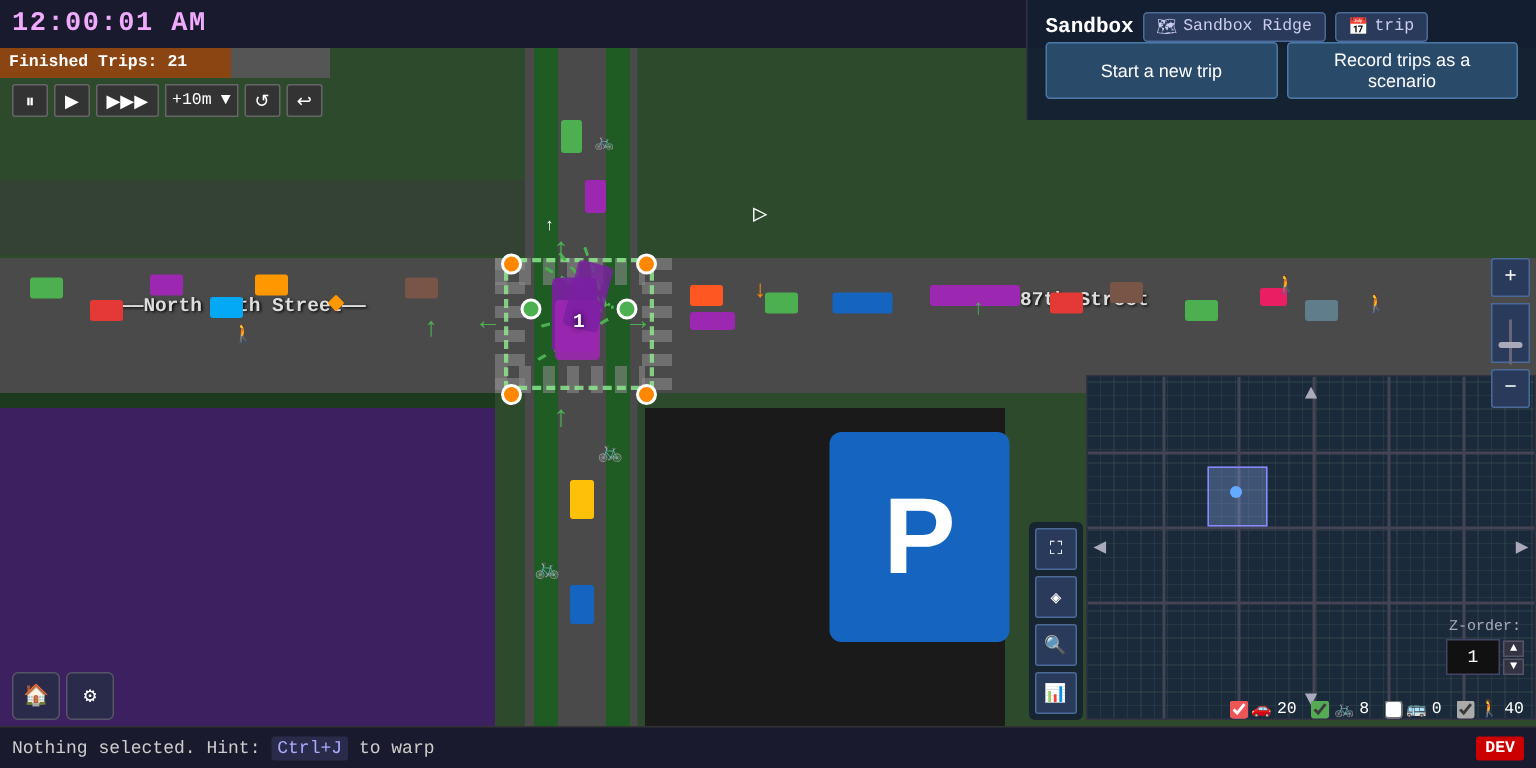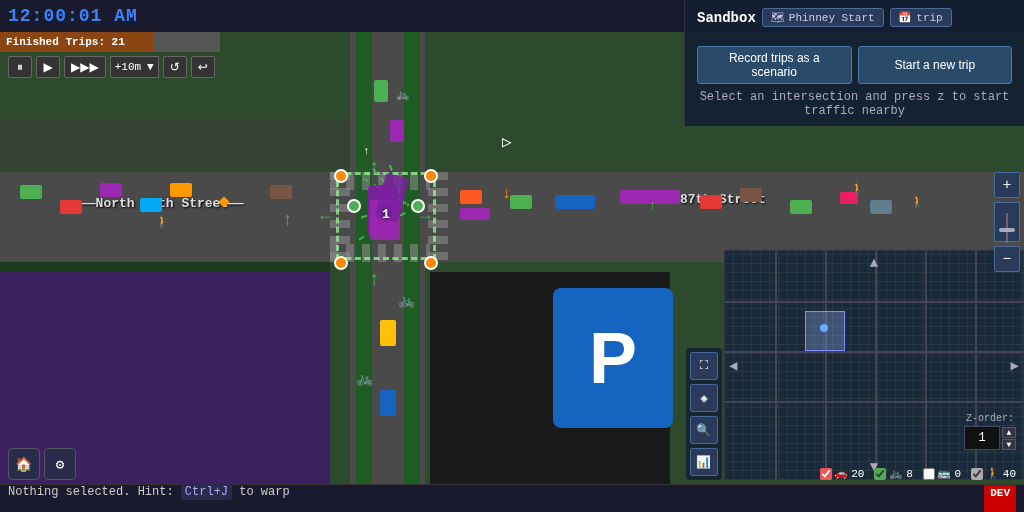--- a/index.html
+++ b/index.html
@@ -93,21 +93,21 @@
       background: #1a1a2e;
       display: flex;
       align-items: center;
       padding: 0 8px;
       z-index: 100;
     }
 
     #clock {
       font-size: 18px;
       font-weight: bold;
-      color: #3b82f6;
+      color: #f0abfc;
       letter-spacing: 1px;
     }
 
     
     #finished-trips {
       position: absolute;
       top: 32px;
       left: 0;
       background: linear-gradient(to right, #8b4513 0%, #8b4513 70%, #555 70%);
       height: 20px;
@@ -172,21 +172,21 @@
       background: rgba(20, 30, 50, 0.92);
       padding: 8px 12px;
       z-index: 100;
       border-left: 1px solid #334;
     }
 
     #sandbox-row {
       display: flex;
       align-items: center;
       gap: 6px;
-      margin-bottom: 19px;
+      margin-bottom: 0;
     }
 
     #sandbox-label {
       font-size: 14px;
       font-weight: bold;
       color: #fff;
     }
 
     .sandbox-tag {
       background: #2a3a5a;
@@ -239,20 +239,21 @@
 
     
     #bottom-bar {
       position: absolute;
       bottom: 0;
       left: 0;
       right: 0;
       height: 28px;
       background: #1a1a2e;
       display: flex;
+      align-items: center;
       padding: 0 8px;
       z-index: 100;
       border-top: 1px solid #333;
     }
 
     #status-text {
       font-size: 12px;
       color: #ccc;
       flex: 1;
     }
@@ -563,32 +564,31 @@
   </div>
   <button class="ctrl-btn">↺</button>
   <button class="ctrl-btn">↩</button>
 </div>
 
 <div id="right-panel">
   <div id="sandbox-row">
     <span id="sandbox-label">Sandbox</span>
     <div class="sandbox-tag">
       <span>🗺</span>
-      <span>Phinney Start</span>
+      <span>Sandbox Ridge</span>
     </div>
     <div class="sandbox-tag">
       <span>📅</span>
       <span>trip</span>
     </div>
   </div>
   <div id="action-buttons">
+    <button class="action-btn">Start a new trip</button>
     <button class="action-btn">Record trips as a scenario</button>
-    <button class="action-btn">Start a new trip</button>
-  </div>
-  <div id="hint-text">Select an intersection and press z to start traffic nearby</div>
+  </div>
 </div>
 
 <div id="bottom-left-icons">
   <div class="icon-btn">🏠</div>
   <div class="icon-btn">⚙</div>
 </div>
 
 <div id="map-left-controls">
   <div class="map-tool-btn">⛶</div>
   <div class="map-tool-btn">◈</div>

